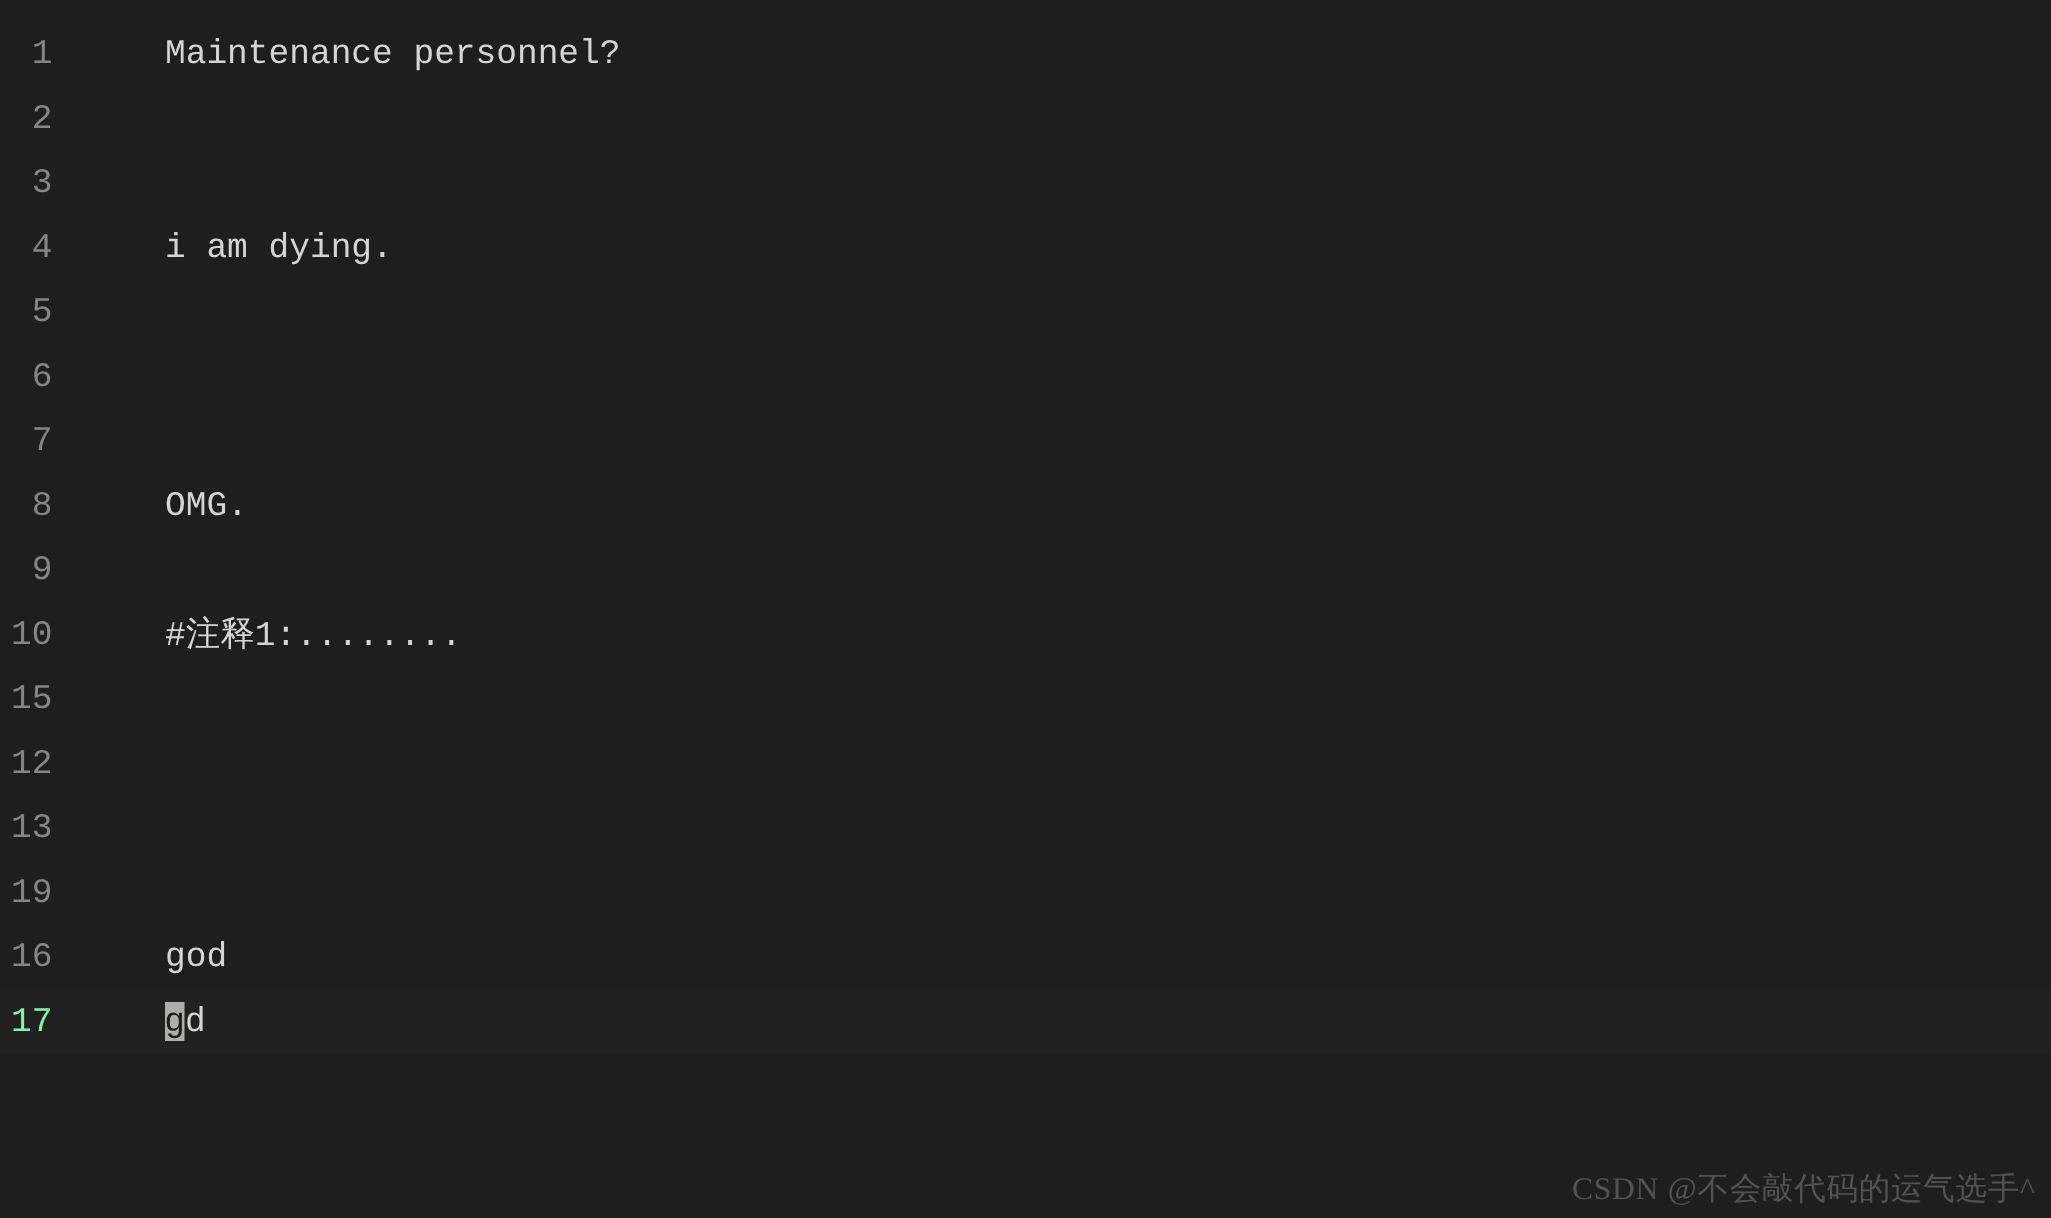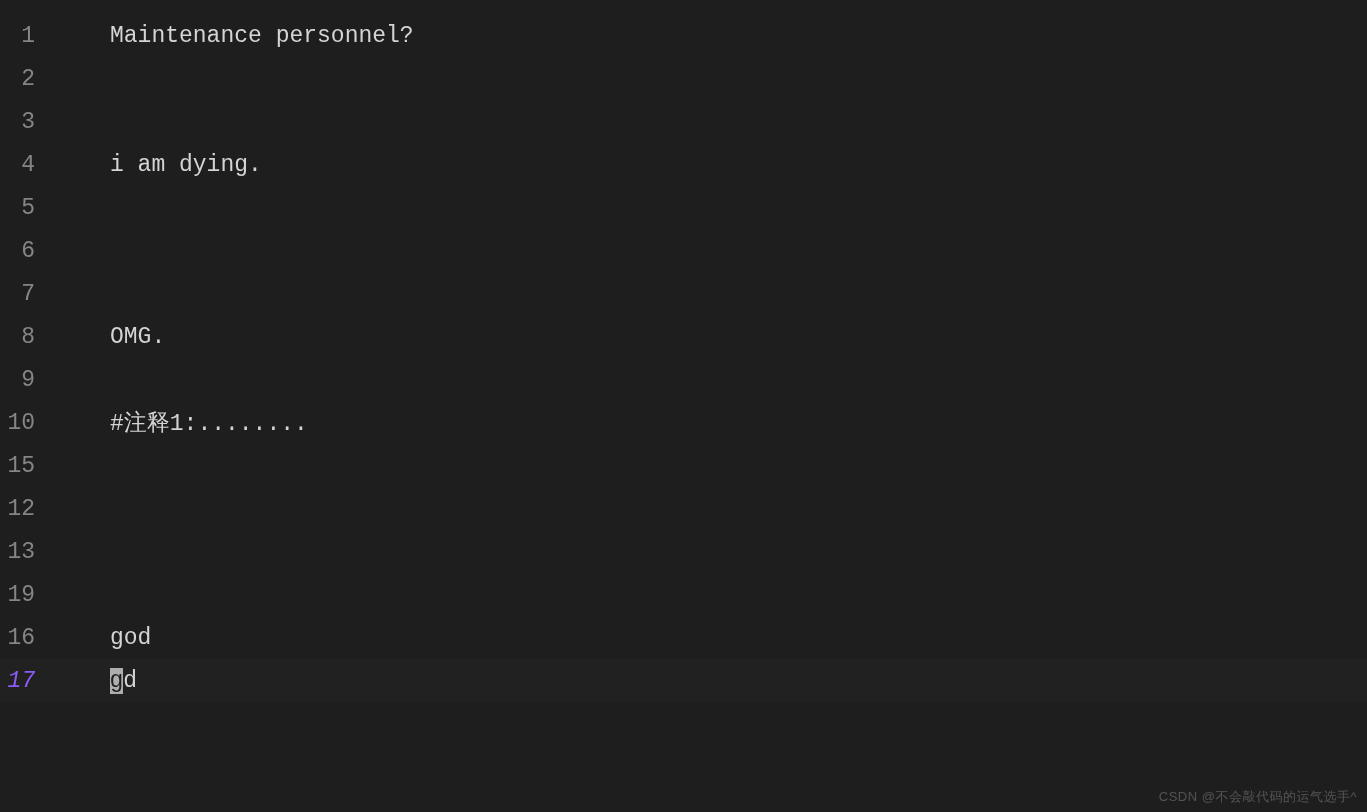--- a/index.html
+++ b/index.html
@@ -30,22 +30,21 @@
   }
   .line-number {
     width: 70px;
     text-align: right;
     padding-right: 35px;
     color: #858585;
     user-select: none;
     font-variant-numeric: tabular-nums;
   }
   .line.current .line-number {
-    color: #8b5cf6;
-    font-style: italic;
+    color: #86efac;
   }
   .line.current {
     background: rgba(255,255,255,0.015);
   }
   .line-content {
     white-space: pre;
     padding-left: 40px;
     color: #d4d4d4;
   }
   .cursor-block {
@@ -54,22 +53,22 @@
     color: #1e1e1e;
     width: 0.6em;
     text-align: left;
     margin-left: -0.02em;
   }
   .watermark {
     position: absolute;
     right: 10px;
     bottom: 6px;
     color: rgba(220,220,220,0.28);
-    font-family: Liberation Sans, sans-serif;
-    font-size: 13px;
+    font-family: Liberation Serif, serif;
+    font-size: 21px;
     letter-spacing: 0.5px;
   }
 </style>
 </head>
 <body>
 
 <div class="editor" id="editor">
     <div class="line">
       <span class="line-number">1</span>
       <span class="line-content">Maintenance personnel?</span>

